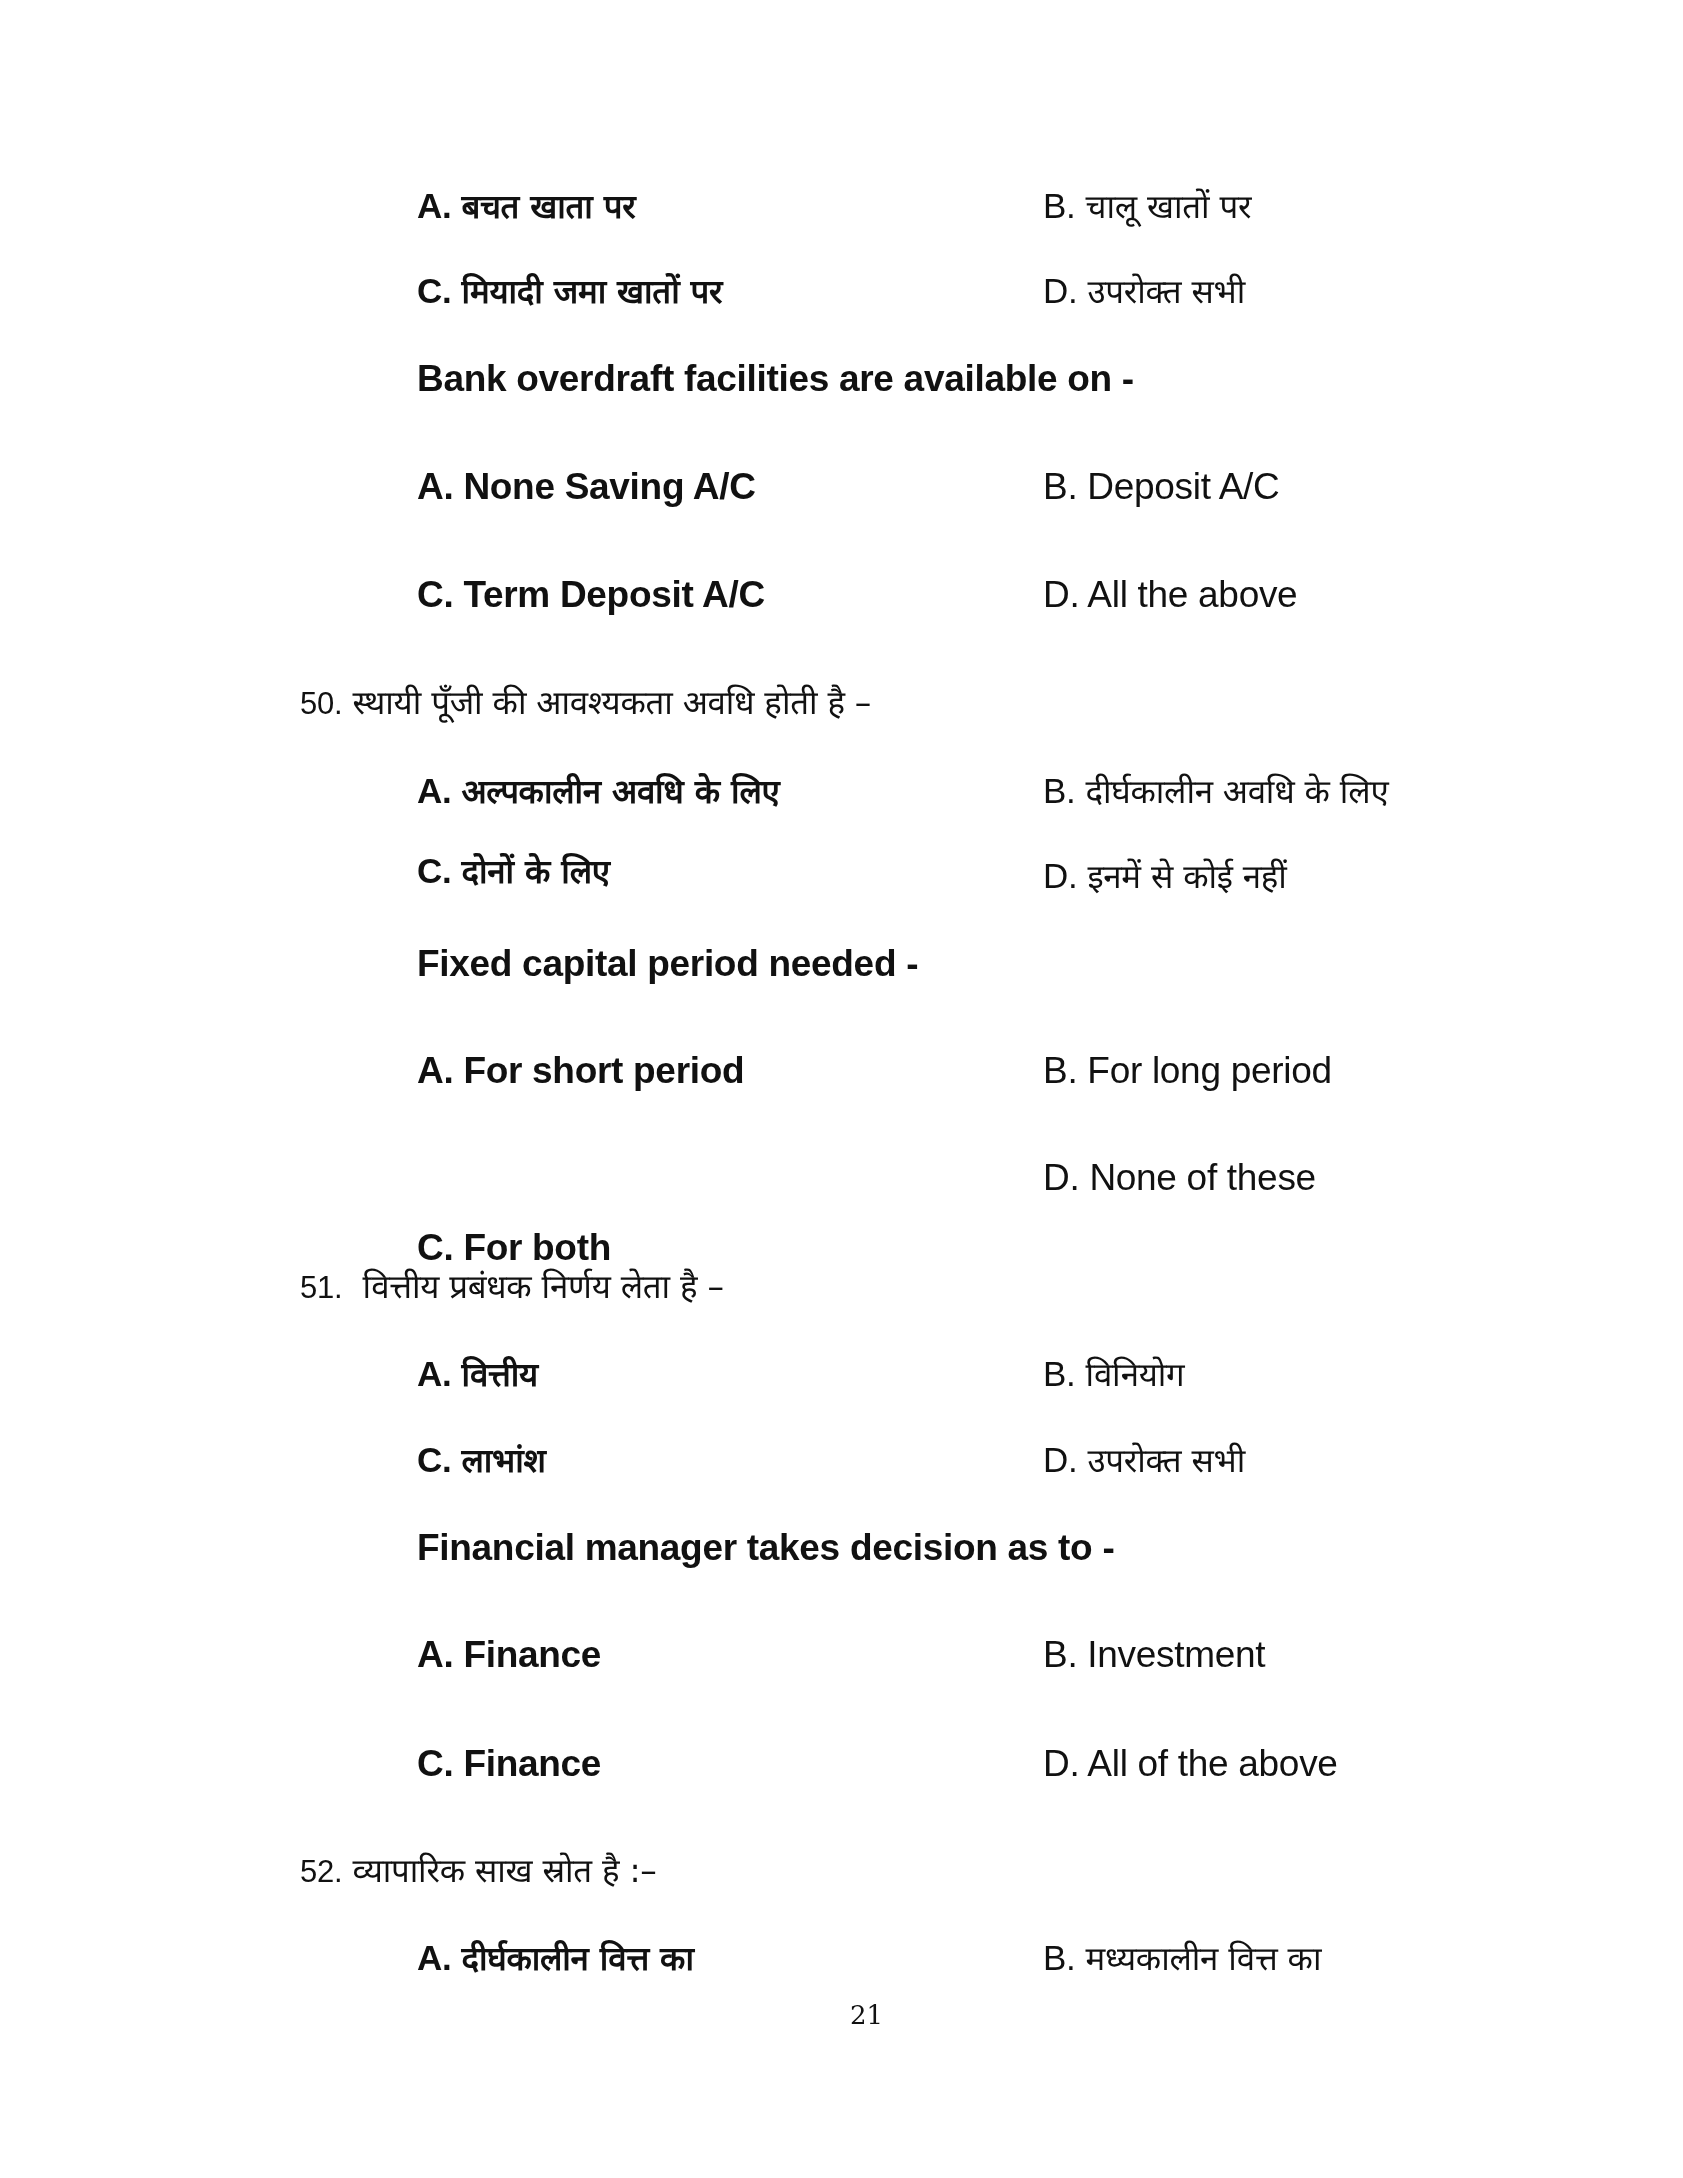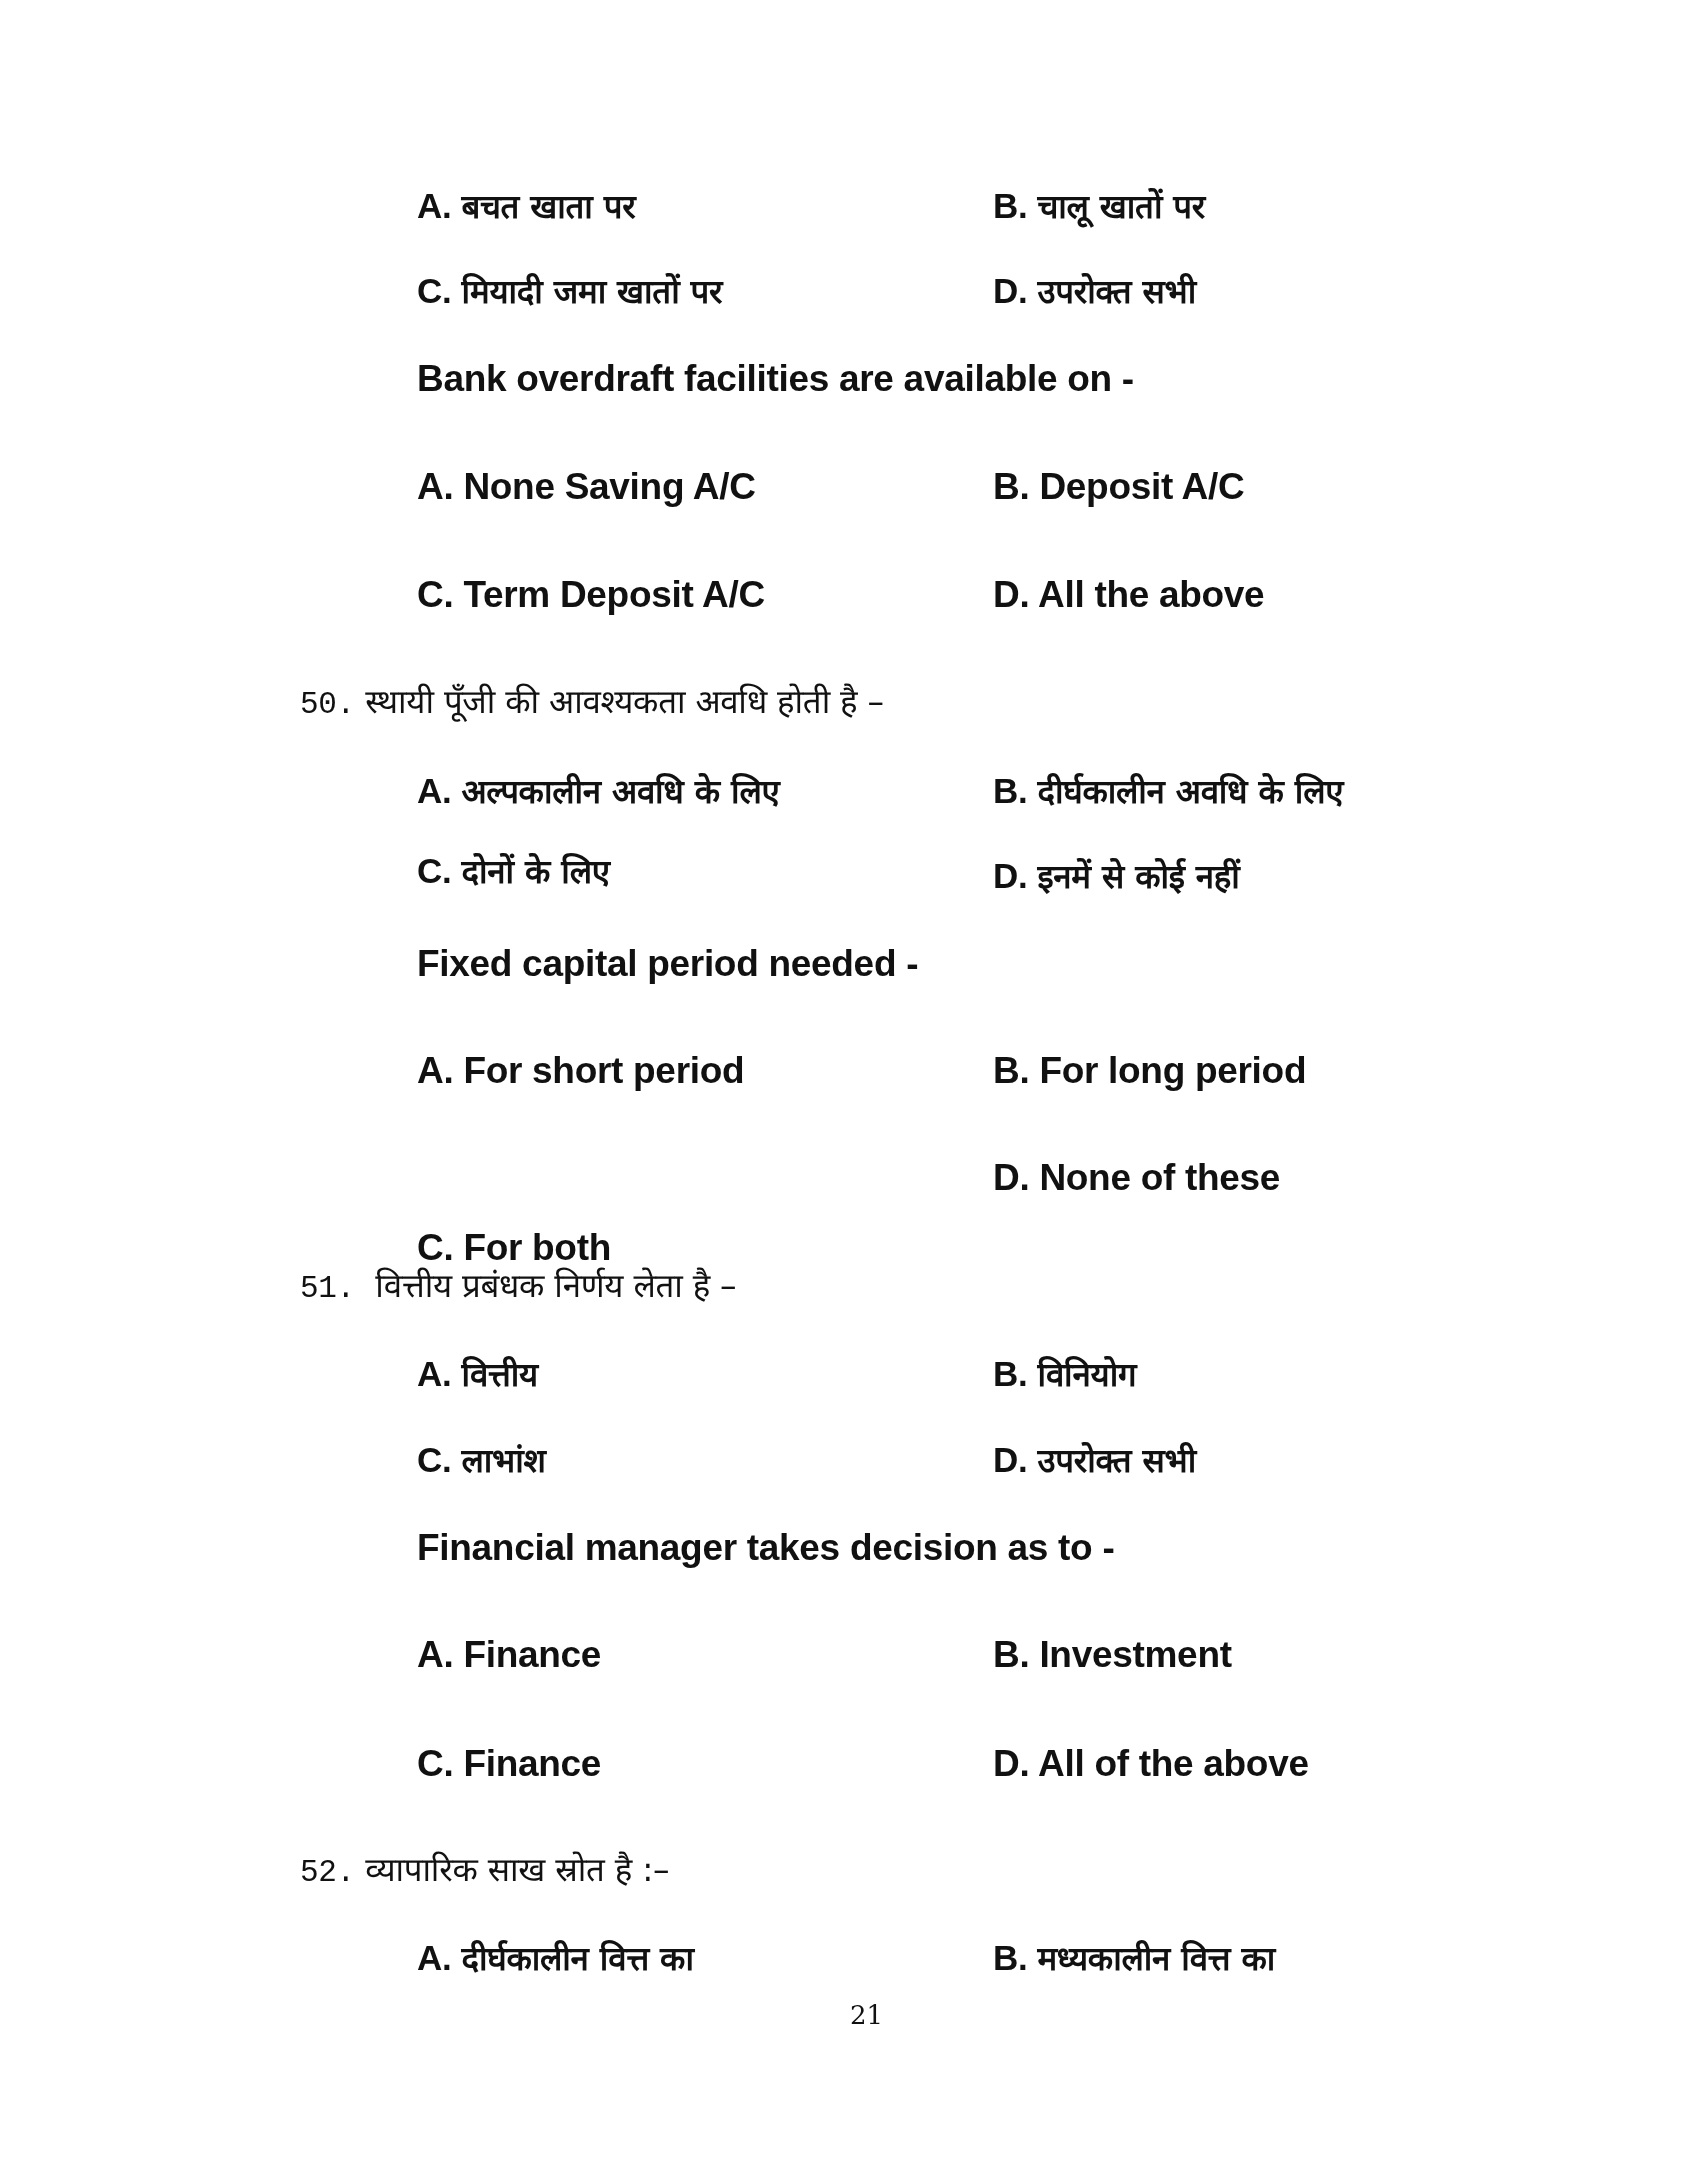--- a/index.html
+++ b/index.html
@@ -2,23 +2,23 @@
 <html><head>
 <meta charset="utf-8">
 <style>
   html, body { margin: 0; padding: 0; background: #ffffff; }
   body { width: 1683px; height: 2178px; position: relative; overflow: hidden;
          font-family: "Liberation Sans", "DejaVu Sans", sans-serif; color: #111; }
   .line { position: absolute; white-space: nowrap; font-size: 37px; line-height: 44px;
           transform: translateY(-50%); letter-spacing: -0.3px; }
   .hi { font-family: "DejaVu Sans", "Liberation Sans", sans-serif; font-size: 33px; }
   .en { font-family: "Liberation Sans", sans-serif; font-size: 37px; }
-  .qnum { font-family: Liberation Mono, monospace; font-size: 31px; }
+  .qnum { font-family: Liberation Sans, sans-serif; font-size: 31px; }
   .col-left { left: 417px; font-weight: bold; }
-  .col-right { left: 993px; font-weight: bold; }
+  .col-right { left: 1043px; }
   .col-q { left: 300px; }
   .page-num { position: absolute; left: 0; width: 1733px; text-align: center; top: 2000px;
               font-family: "DejaVu Serif", serif; font-size: 26px; }
   .lbl { margin-right: 10px; font-family: "Liberation Sans", sans-serif; font-size: 35px; }
 </style>
 </head>
 <body>
 
 <div class="line hi col-left" style="top:206px">
   <span class="lbl">A.</span><span>बचत खाता पर</span>

